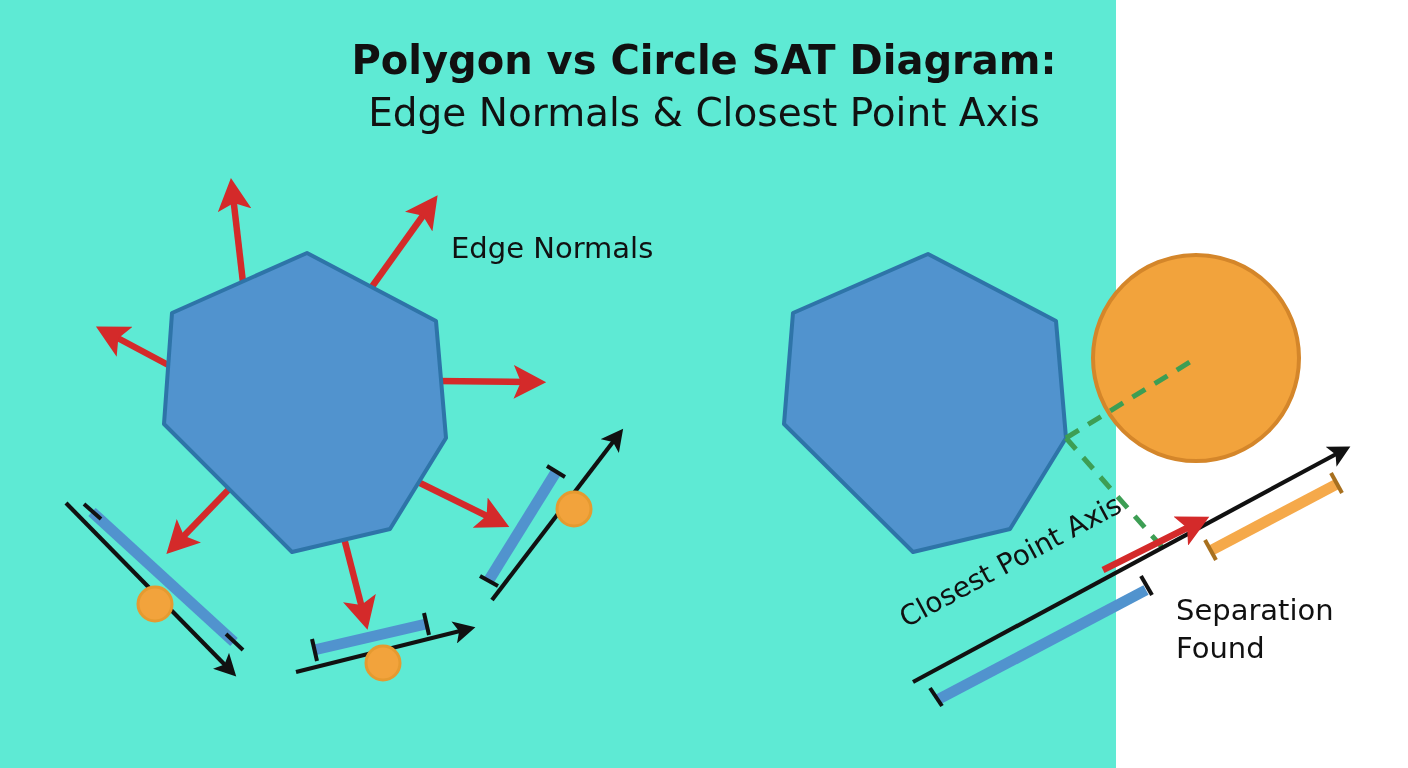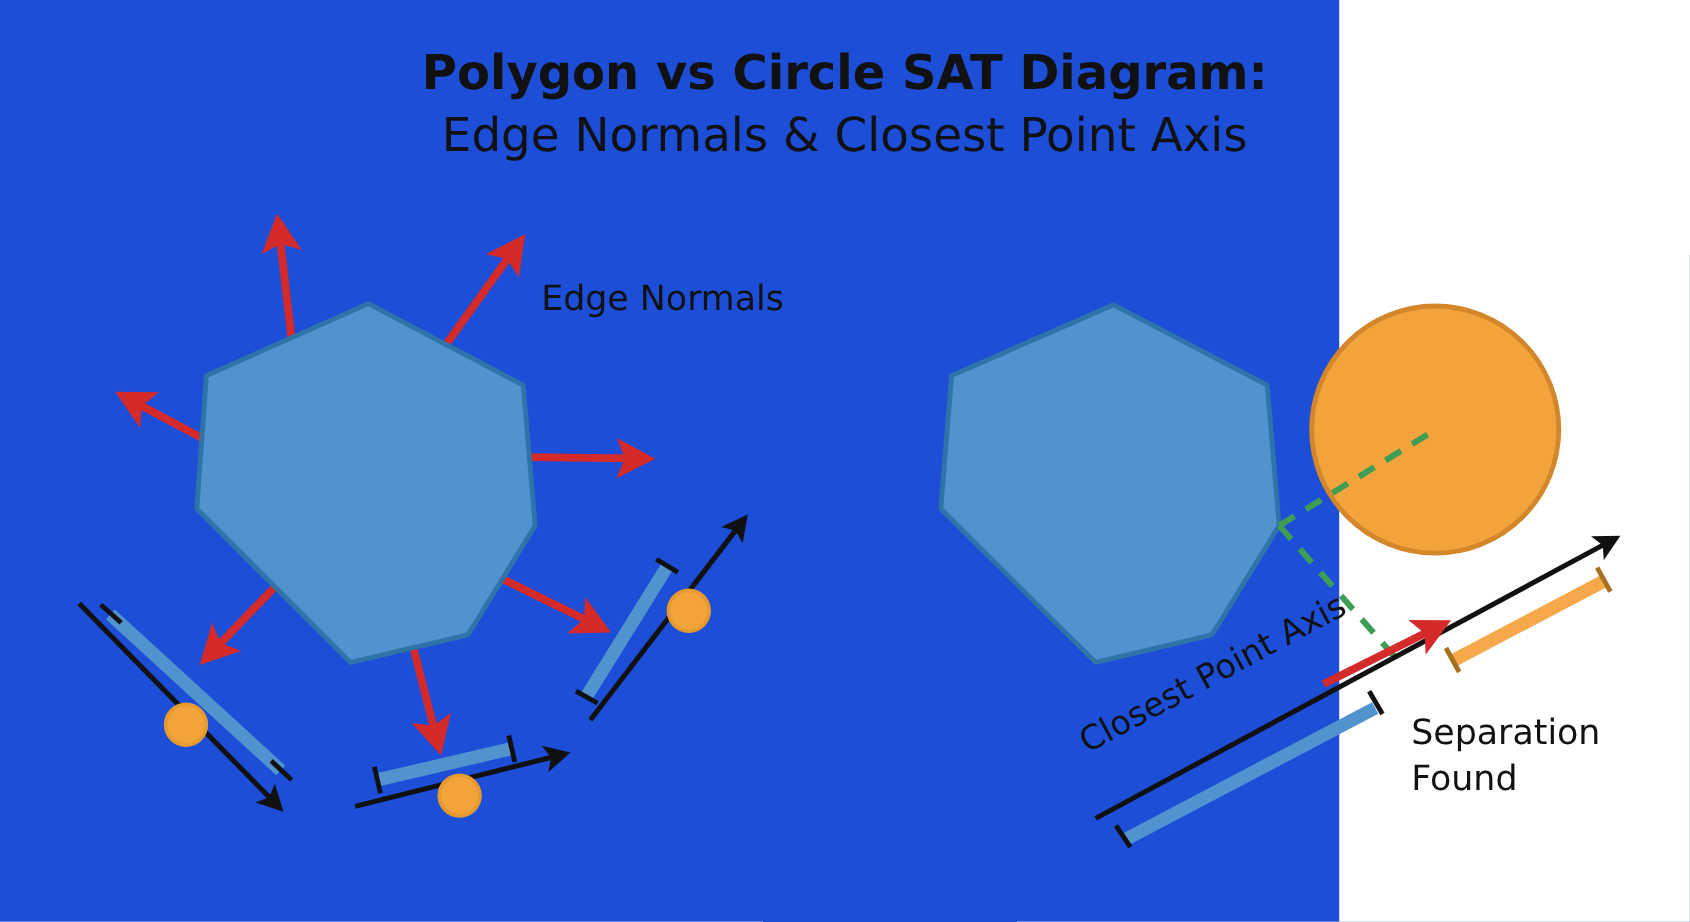--- a/index.html
+++ b/index.html
@@ -11,21 +11,21 @@
     width: 1408px;
     height: 768px;
     overflow: hidden;
     font-family: "DejaVu Sans", "Liberation Sans", sans-serif;
     position: relative;
   }
   #stage {
     position: relative;
     width: 1116px;
     height: 768px;
-    background: #1d4ed8;
+    background: #5eead4;
   }
   svg#diagram {
     position: absolute;
     left: 0;
     top: 0;
     width: 1408px;
     height: 768px;
     display: block;
   }
   .title-line-1 {

